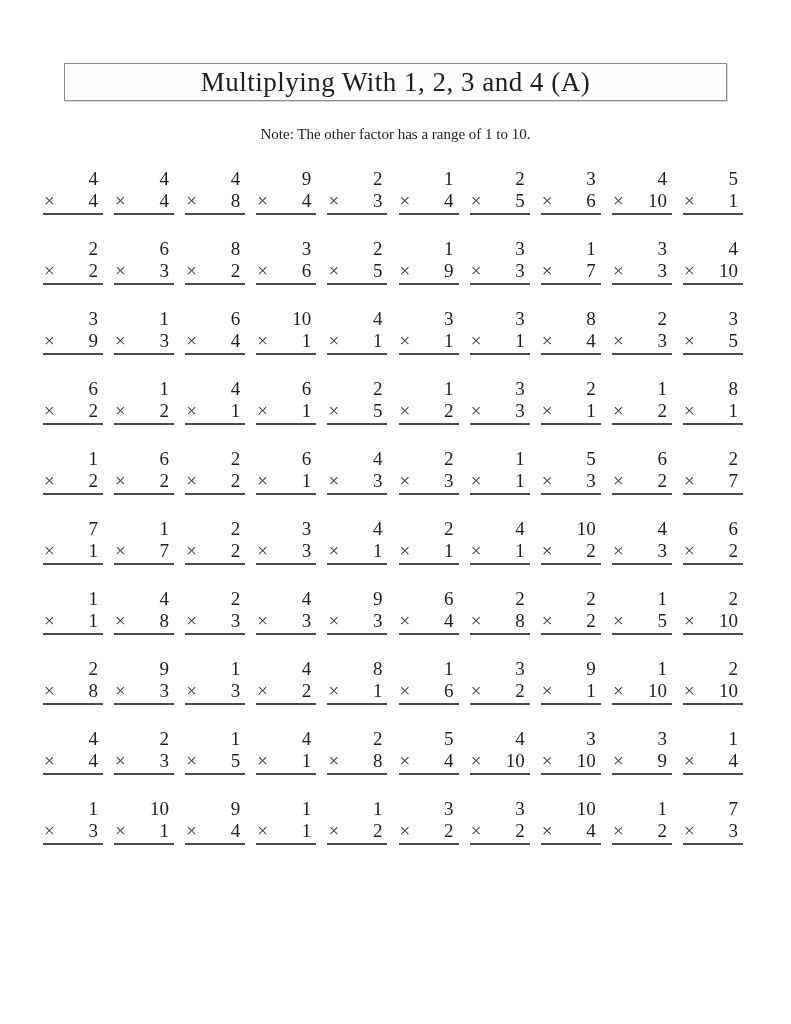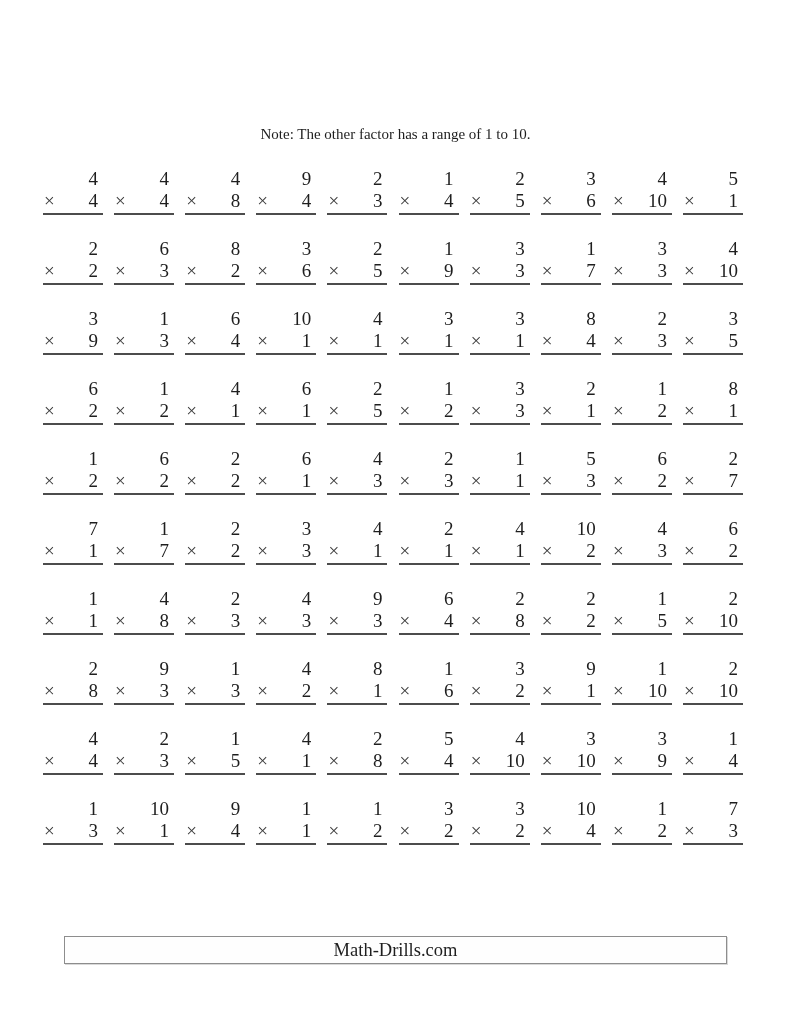--- a/index.html
+++ b/index.html
@@ -62,20 +62,23 @@
     display: flex; align-items: center; justify-content: center;
     background: #fefefe;
   }
   .footer-box .footer-text { font-size: 18.5px; }
 </style>
 </head>
 <body>
 
 <div class="page">
 
+  <div class="title-box">
+    <span class="title-text">Multiplying With 1, 2, 3 and 4 (A)</span>
+  </div>
 
   <div class="note">Note: The other factor has a range of 1 to 10.</div>
 
   <div class="grid" id="grid">
       <div class="prow">
         <div class="problem">
           <div class="top">4</div>
           <div class="bot">
             <span class="times">×</span>
             <span class="bfac">4</span>
@@ -788,17 +791,14 @@
         <div class="problem">
           <div class="top">7</div>
           <div class="bot">
             <span class="times">×</span>
             <span class="bfac">3</span>
           </div>
         </div>
       </div>
     </div>
 
-  <div class="footer-box">
-    <span class="footer-text">Math-Drills.com</span>
-  </div>
 
 </div>
 
 </body></html>

